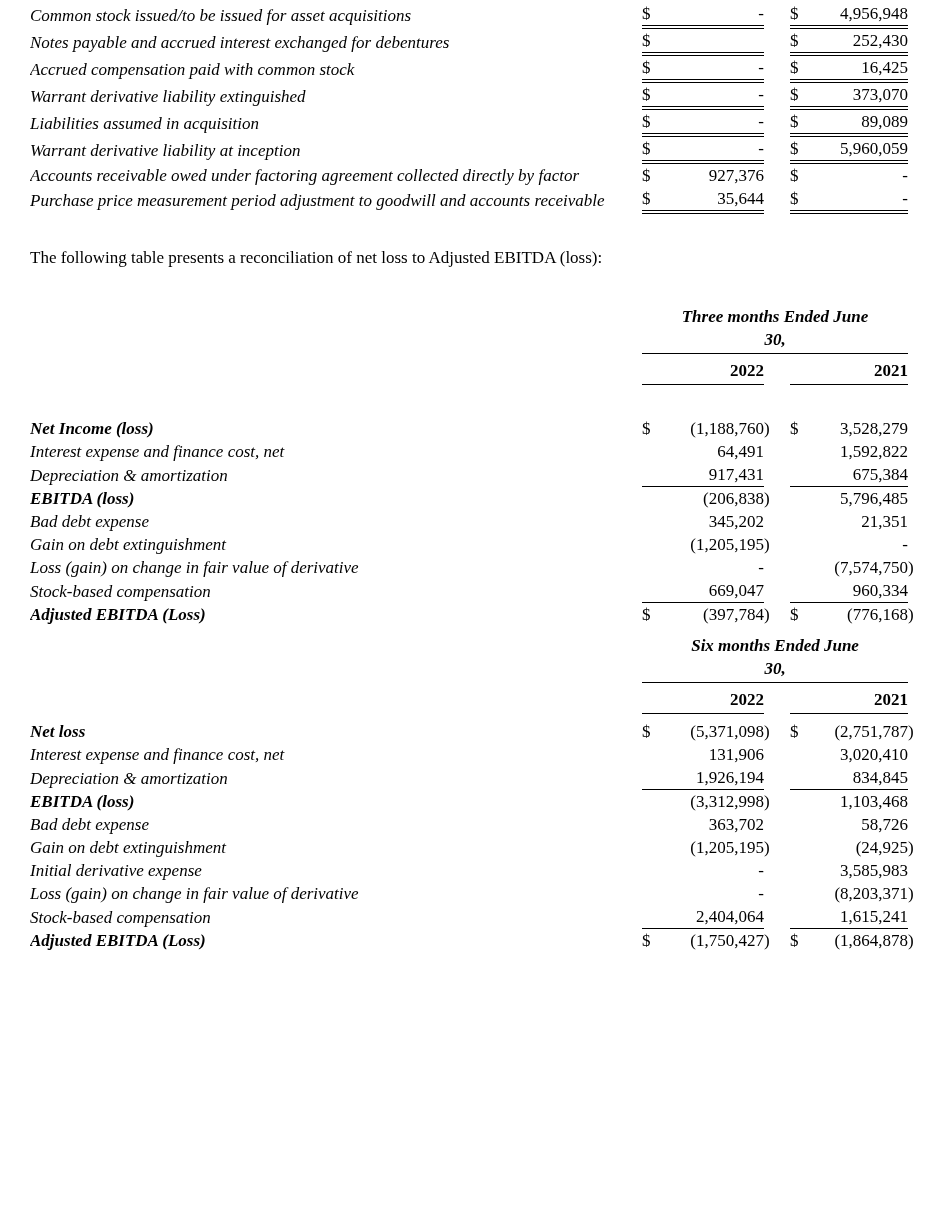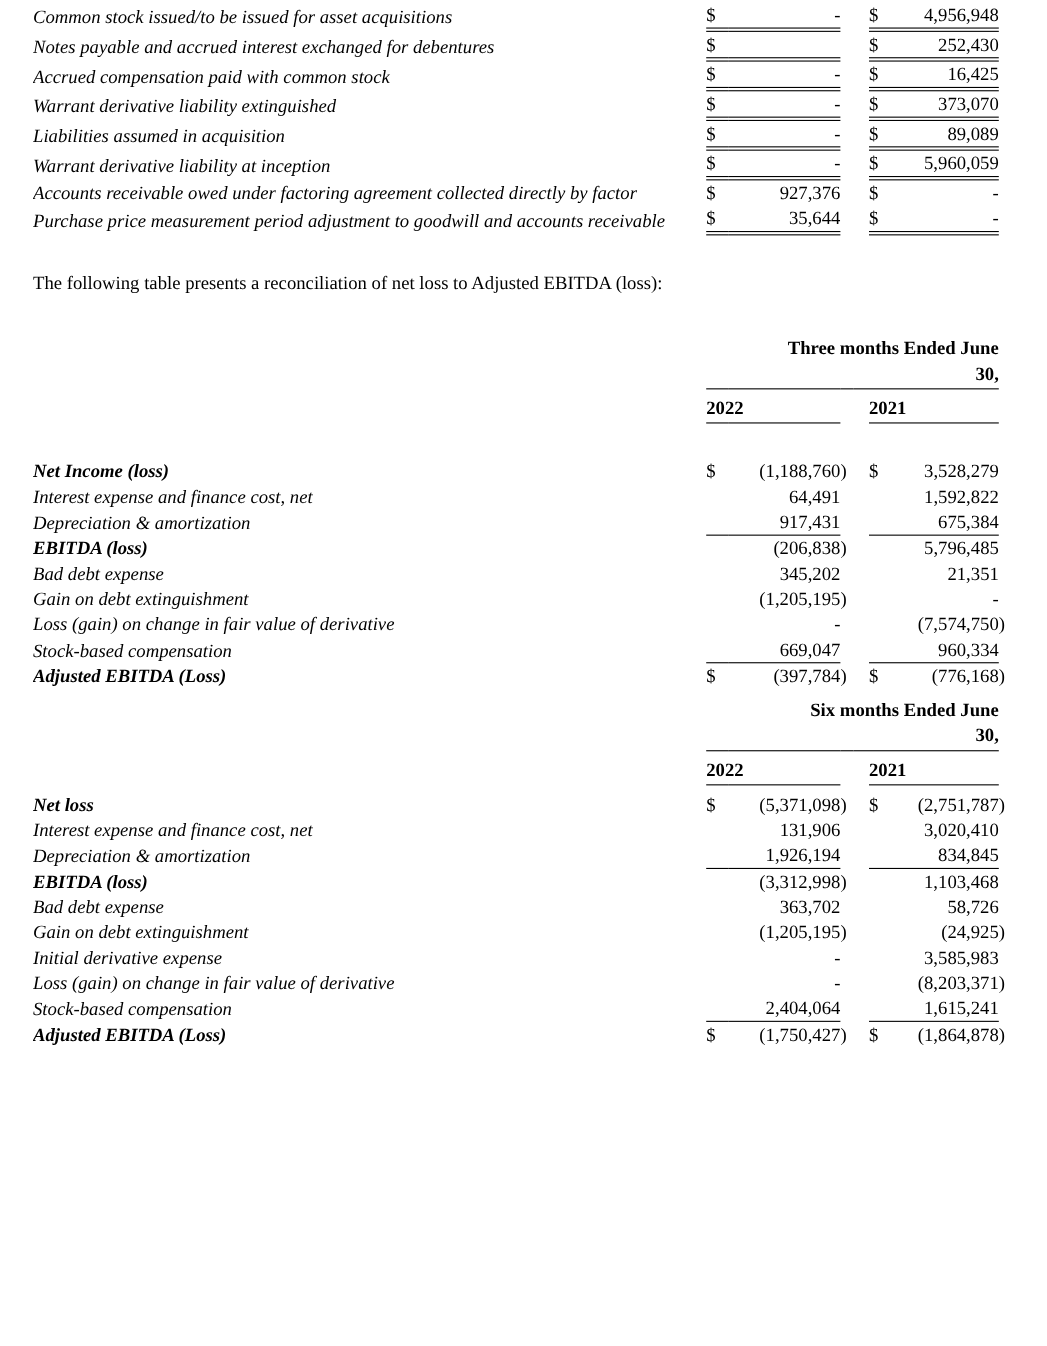--- a/index.html
+++ b/index.html
@@ -36,28 +36,29 @@
   
   .noncash td { padding-top: 4px; padding-bottom: 3px; }
   .noncash tr.ul-double td.bl { border-bottom: 4px double #000000; }
 
   
   .recon td { padding-top: 4px; padding-bottom: 3px; }
   .recon tr.ul-single td.bl { border-bottom: 1.5px solid #000000; }
   .recon tr.bold-label td.label { font-weight: bold; }
 
   .period-cell {
-    text-align: right;
+    text-align: center;
     font-weight: bold;
     line-height: 22px;
     padding-bottom: 2px !important;
     border-bottom: 1.5px solid #000000;
+    font-style: italic;
   }
   .year-cell {
-    text-align: left;
+    text-align: right;
     font-weight: bold;
     padding-top: 5px !important;
     padding-bottom: 2px !important;
     border-bottom: 1.5px solid #000000;
   }
   tr.head-gap-lg td { height: 32px; padding: 0; }
   tr.head-gap-sm td { height: 6px;  padding: 0; }
 
   .recon-second { margin-top: 8px; }
 

